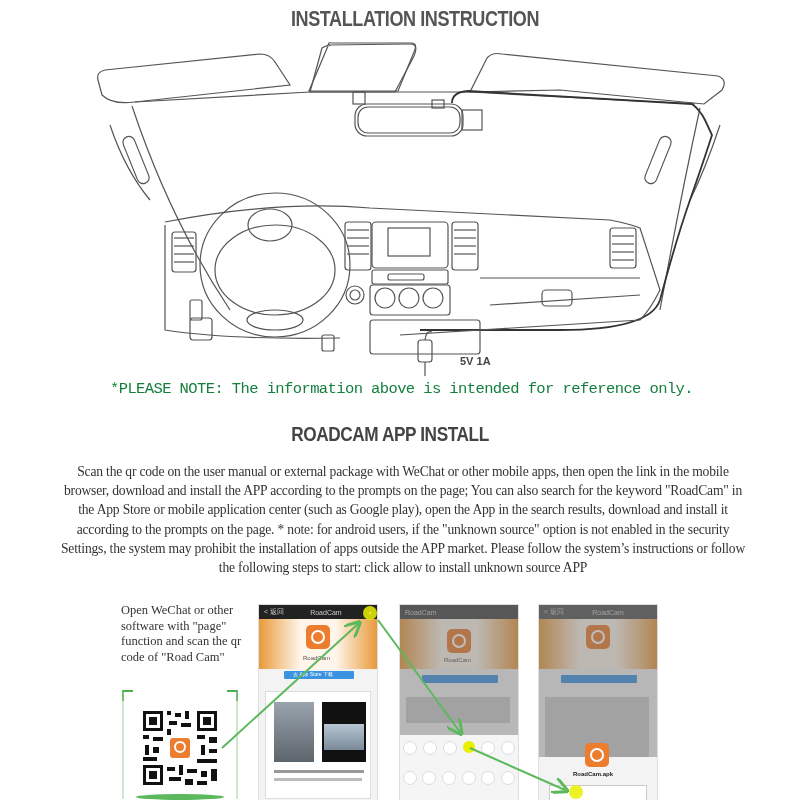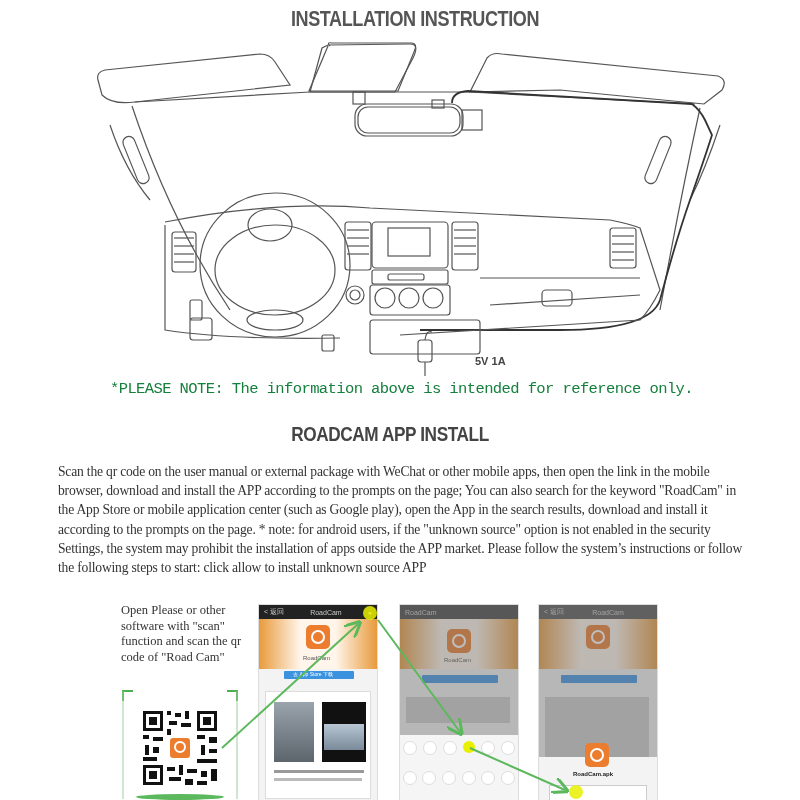--- a/index.html
+++ b/index.html
@@ -2,21 +2,21 @@
 <html><head>
 <meta charset="utf-8">
 <style>
   html, body { margin:0; padding:0; background:#fff; }
   body { width:800px; height:800px; position:relative; overflow:hidden; font-family:"Liberation Serif", serif; color:#333; }
   .abs { position:absolute; }
   .heading { font-family:"Liberation Sans", sans-serif; font-weight:bold; color:#555; text-align:center; letter-spacing:-0.5px; transform:scaleX(0.82); transform-origin:center; }
   #title1 { left:0; width:830px; top:6px; font-size:22px; }
   #title2 { left:0; width:780px; top:422px; font-size:21px; color:#444; }
   #note { left:110px; top:380px; font-family:"Liberation Mono", monospace; font-size:15.5px; color:#15803d; letter-spacing:-0.6px; }
-  #para { left:58px; top:462px; width:690px; font-size:13.6px; line-height:19.2px; color:#333; letter-spacing:-0.2px; }
+  #para { left:58px; top:462px; width:690px; font-size:13.6px; line-height:19.2px; color:#333; letter-spacing:-0.2px;text-align:center; }
   #scan-caption { left:121px; top:603px; width:130px; font-size:12.5px; line-height:15.5px; color:#333; }
   svg.car { position:absolute; left:0; top:40px; }
   .phone { position:absolute; background:#f3f3f3; overflow:hidden; border:1px solid #ddd; }
   .phone .bar { height:14px; background:#222; color:#ccc; font-family:"Liberation Sans",sans-serif; font-size:7px; display:flex; align-items:center; justify-content:space-between; padding:0 5px; }
   .phone .banner { height:50px; background:linear-gradient(90deg,#e89a3c 0%,#fff5ea 35%,#fff5ea 65%,#e89a3c 100%); position:relative; }
   .appicon { position:absolute; width:24px; height:24px; background:#ec7d2e; border-radius:5px; display:flex; align-items:center; justify-content:center; }
   .appicon::after { content:""; width:10px; height:10px; border-radius:50%; border:2px solid #fff; }
   .btnblue { position:absolute; height:8px; background:#3b93e0; border-radius:1px; }
   .dim { position:absolute; inset:0; background:rgba(110,110,110,0.45); }
   .ytag { font-family:"Liberation Sans",sans-serif; font-size:6px; color:#555; position:absolute; }
@@ -98,29 +98,29 @@
     <line x1="612" y1="260" x2="634" y2="260"></line>
   <rect x="542" y="290" width="30" height="16" rx="4"></rect>
   <path d="M480,278 L640,278"></path>
   <path d="M490,305 Q560,300 640,295"></path>
 
   <rect x="418" y="340" width="14" height="22" rx="3"></rect>
   <path d="M425,362 L425,376"></path>
   <path d="M425,340 Q426,330 432,332"></path>
 </svg>
 
-<div class="abs" style="left:460px;top:355px;font-family:'Liberation Sans',sans-serif;font-weight:bold;font-size:11px;color:#444;margin-left:15px;">5V 1A</div>
+<div class="abs" style="left:460px;top:355px;font-family:'Liberation Sans',sans-serif;font-weight:bold;font-size:11px;color:#444;">5V 1A</div>
 
 <div id="note" class="abs">*PLEASE NOTE: The information above is intended for reference only.</div>
 
 <div id="title2" class="abs heading">ROADCAM APP INSTALL</div>
 
 <div id="para" class="abs">Scan the qr code on the user manual or external package with WeChat or other mobile apps, then open the link in the mobile browser, download and install the APP according to the prompts on the page; You can also search for the keyword "RoadCam" in the App Store or mobile application center (such as Google play), open the App in the search results, download and install it according to the prompts on the page. * note: for android users, if the "unknown source" option is not enabled in the security Settings, the system may prohibit the installation of apps outside the APP market. Please follow the system’s instructions or follow the following steps to start: click allow to install unknown source APP</div>
 
-<div id="scan-caption" class="abs">Open Please or other software with "scan" function and scan the qr code of "Road Cam"</div>
+<div id="scan-caption" class="abs">Open WeChat or other software with "page" function and scan the qr code of "Road Cam"</div>
 
 <div class="qr">
   <svg width="118" height="111" viewBox="0 0 118 111">
     <path d="M2,12 L2,2 L12,2" stroke="#4caf50" stroke-width="2" fill="none"></path>
     <path d="M106,2 L116,2 L116,12" stroke="#4caf50" stroke-width="2" fill="none"></path>
     <line x1="2" y1="2" x2="2" y2="110" stroke="#9ccf9c" stroke-width="1"></line>
     <line x1="116" y1="2" x2="116" y2="110" stroke="#9ccf9c" stroke-width="1"></line>
     <ellipse cx="59" cy="108" rx="44" ry="3" fill="#5cb85c"></ellipse>
     <g fill="#111">
       <rect x="22" y="22" width="20" height="20"></rect>

